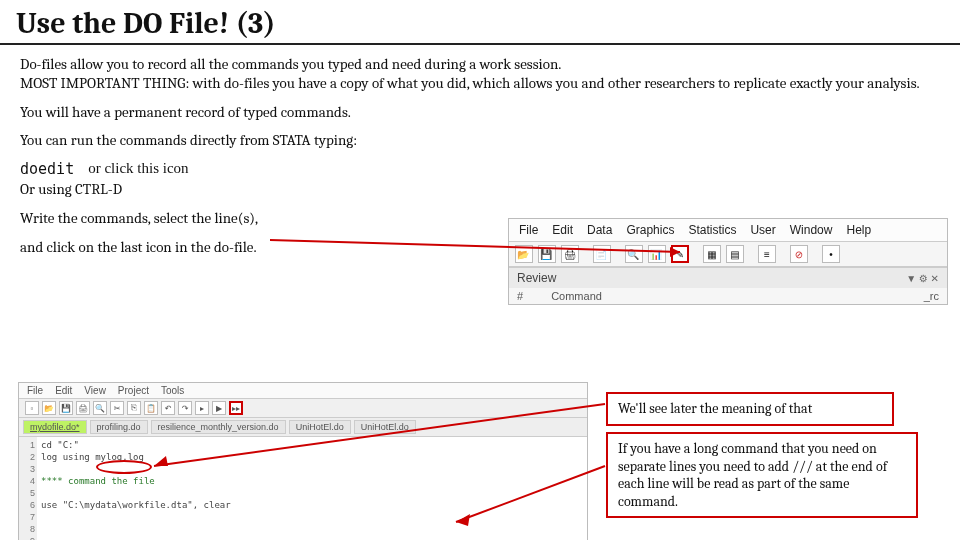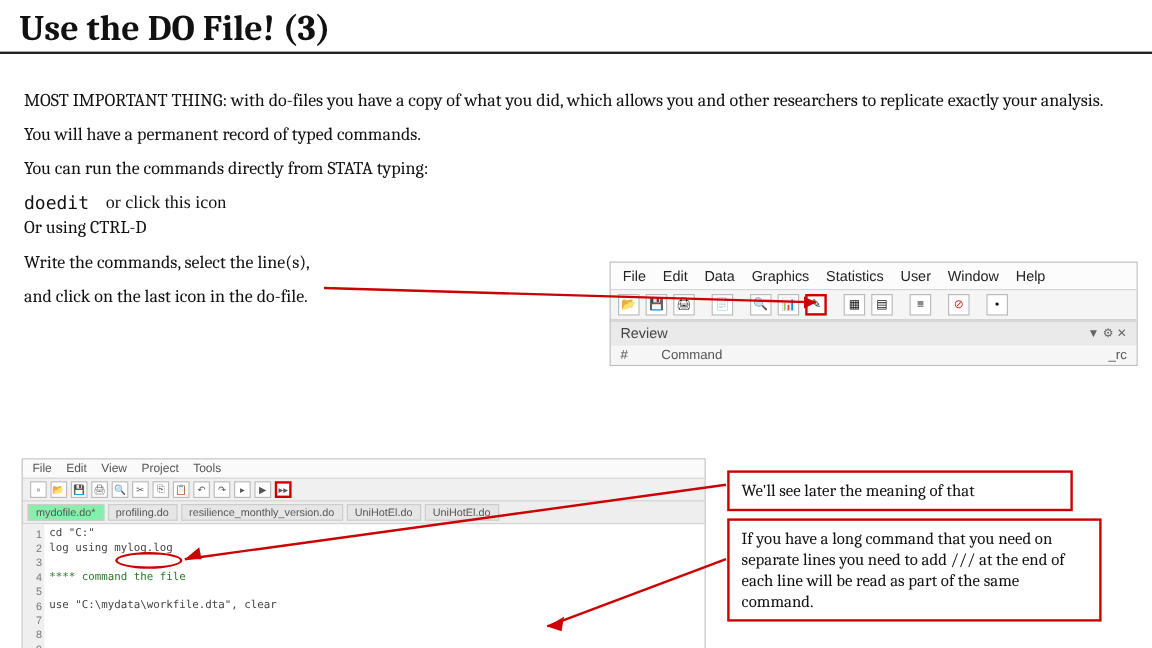--- a/index.html
+++ b/index.html
@@ -20,21 +20,21 @@
     font-family: Cambria, Georgia, serif;
   }
   .bodytext {
     font-size: 15px;
     line-height: 1.25;
     margin: 0 20px 10px 20px;
     font-family: Cambria, Georgia, serif;
   }
   .mono { font-family: Consolas, monospace; }
   .under { }
-  .row-doedit { display: flex; align-items: center; gap: 14px; margin: 0 20px 2px 20px; font-size:15px;}
+  .row-doedit { display: flex; align-items: flex-start; gap: 14px; margin: 0 20px 2px 20px; font-size:15px;}
   .stata-shot {
     position: absolute;
     top: 218px; left: 508px;
     width: 440px;
     border: 1px solid #bcbcbc;
     background: #f0f0f0;
     font-family: Tahoma, sans-serif;
     font-size: 12px;
   }
   .stata-menu {
@@ -74,37 +74,37 @@
     background:#f6f6f6;
     font-family: Tahoma, sans-serif; font-size:10px;
     color:#555;
   }
   .doedit-title { background:#fff; padding:2px 6px; border-bottom:1px solid #ccc; filter: blur(0.4px);}
   .doedit-menu { display:flex; gap:12px; padding:2px 8px; background:#fafafa; border-bottom:1px solid #ccc; }
   .doedit-tool { display:flex; gap:3px; padding:2px 6px; background:#f0f0f0; border-bottom:1px solid #ccc;}
   .mini-icon { width:14px;height:14px;border:1px solid #bbb;background:#fff;font-size:8px;display:inline-flex;align-items:center;justify-content:center;}
   .doedit-tabs { display:flex; gap:3px; padding:2px 4px; background:#eee; border-bottom:1px solid #ccc;}
   .tab { padding:1px 6px; background:#e6e6e6; border:1px solid #ccc; font-size:9px; filter:blur(0.4px);}
-  .tab.active { background:#86efac; }
+  .tab.active { background:#bef264;text-decoration:underline; }
   .code-area { display:flex; background:#fff; }
   .gutter { width:18px; background:#efefef; text-align:right; padding:2px 2px; color:#777; font-size:9px; line-height:12px;}
   .code { font-family: Consolas, monospace; font-size:9px; line-height:12px; padding:2px 4px; color:#444; filter:blur(0.5px); white-space:pre;}
   .ellipse {
     position:absolute; border:2px solid #c00; border-radius:50%;
     background:transparent;
   }
   .green { color:#2a7a2a; }
 </style>
 </head>
 <body>
 
 <div class="title">Use the DO File! (3)</div>
 
 <div class="bodytext">
-  <br>
+  <span>Do-files allow you to record all the commands you typed and need during a work session.</span><br>
   <span class="under">MOST IMPORTANT THING</span><span>: with do-files you have a copy of what you did, which allows you and other researchers to </span><span class="under">replicate exactly your analysis</span><span>.</span>
 </div>
 
 <div class="bodytext">You will have a permanent record of typed commands.</div>
 
 <div class="bodytext">You can run the commands directly from STATA typing:</div>
 <div class="row-doedit">
   <span class="mono">doedit</span>
   <span>or click this icon</span>
 </div>

